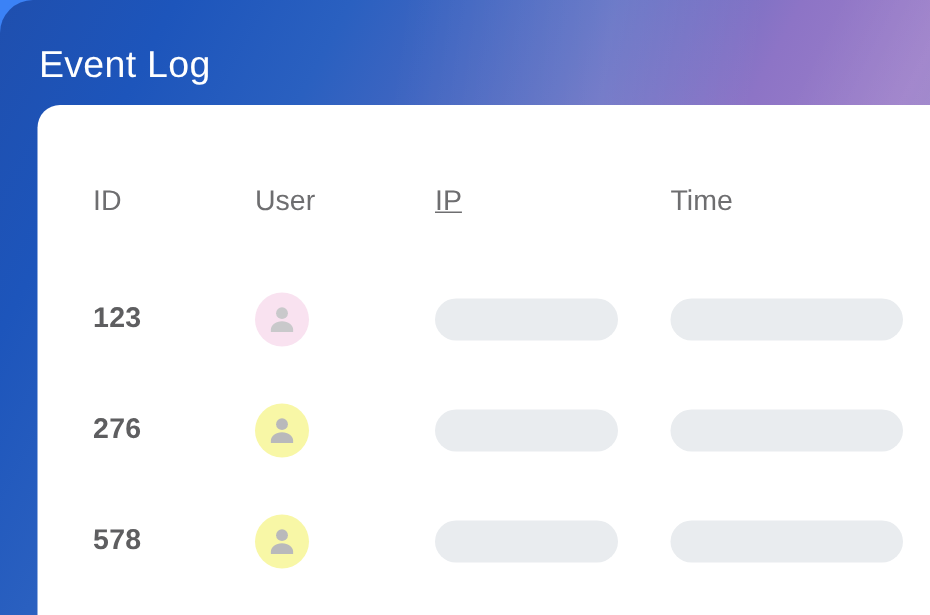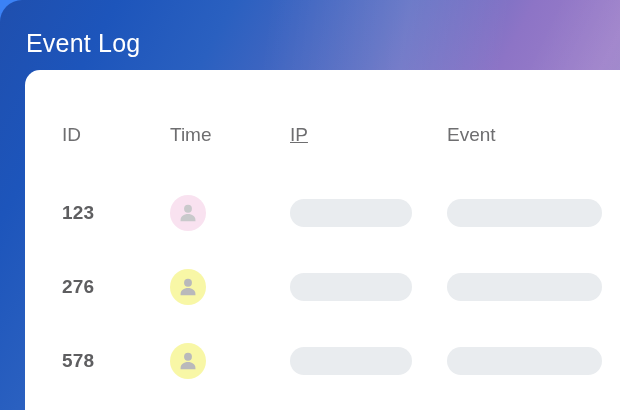--- a/index.html
+++ b/index.html
@@ -191,23 +191,23 @@
     <div class="gradient-streak"></div>
     <div class="gradient-streak-2"></div>
 
     <div class="panel-title" style="color: rgb(255, 255, 255);">Event Log</div>
 
     <div class="card">
       <div class="table">
 
         <div class="head-row">
           <div class="th col-id" style="color: rgb(110, 110, 112);">ID</div>
-          <div class="th col-user" style="color: rgb(110, 110, 112);">Time</div>
+          <div class="th col-user" style="color: rgb(110, 110, 112);">User</div>
           <div class="th col-ip" style="color: rgb(110, 110, 112); text-decoration: underline;">IP</div>
-          <div class="th col-time" style="color: rgb(110, 110, 112);">Event</div>
+          <div class="th col-time" style="color: rgb(110, 110, 112);">Time</div>
         </div>
 
         <div class="row row-0">
           <div class="cell-id">123</div>
           <div class="cell-user">
             <span class="avatar" style="background: rgb(249, 226, 240);">
               <svg viewBox="0 0 24 24" aria-hidden="true" fill="#c9c9cb">
                 <circle cx="12" cy="7.4" r="4.3"></circle>
                 <path d="M12 13.2c-4.6 0-8.1 2.7-8.1 6.2 0 1.1 0 1.6 0 1.6h16.2s0-.5 0-1.6c0-3.5-3.5-6.2-8.1-6.2z"></path>
               </svg>

